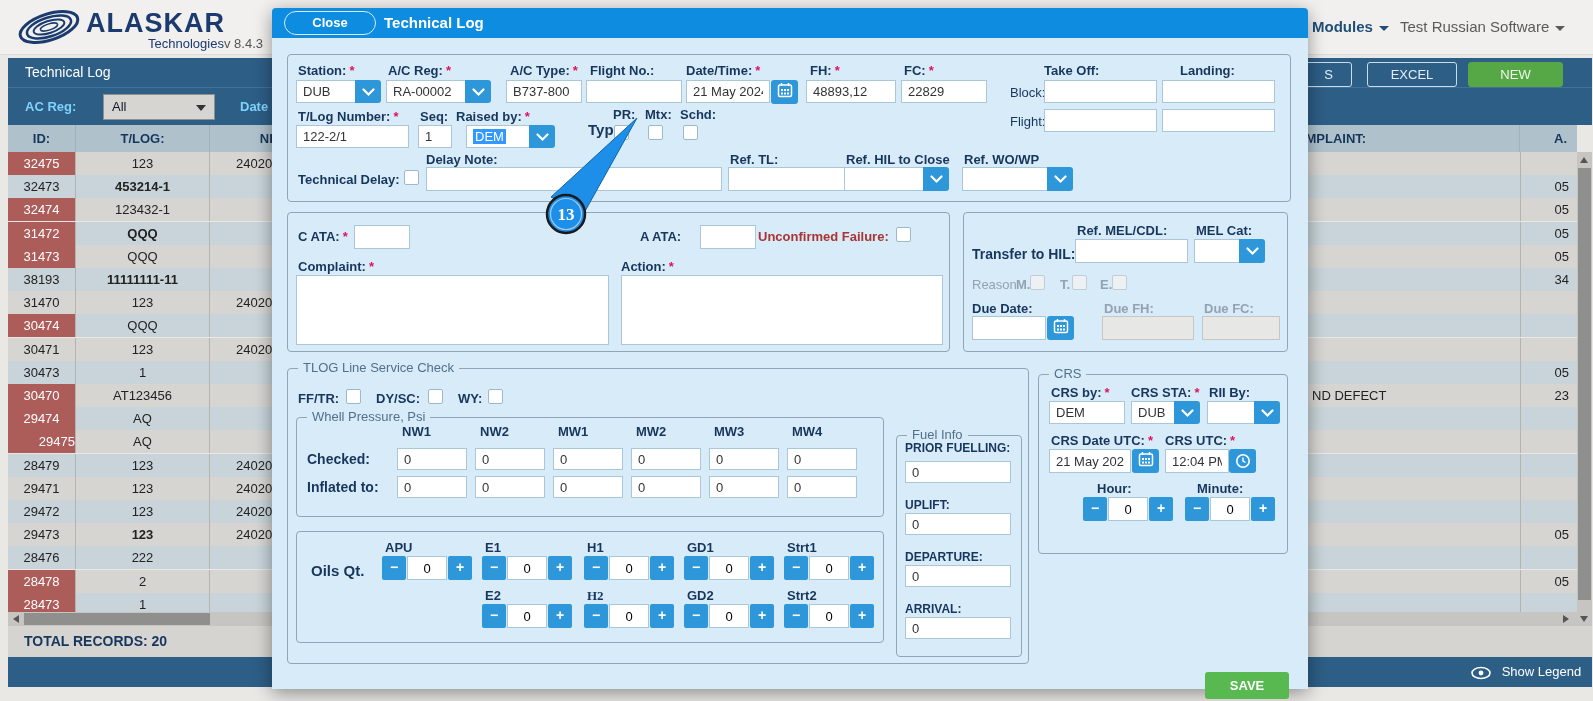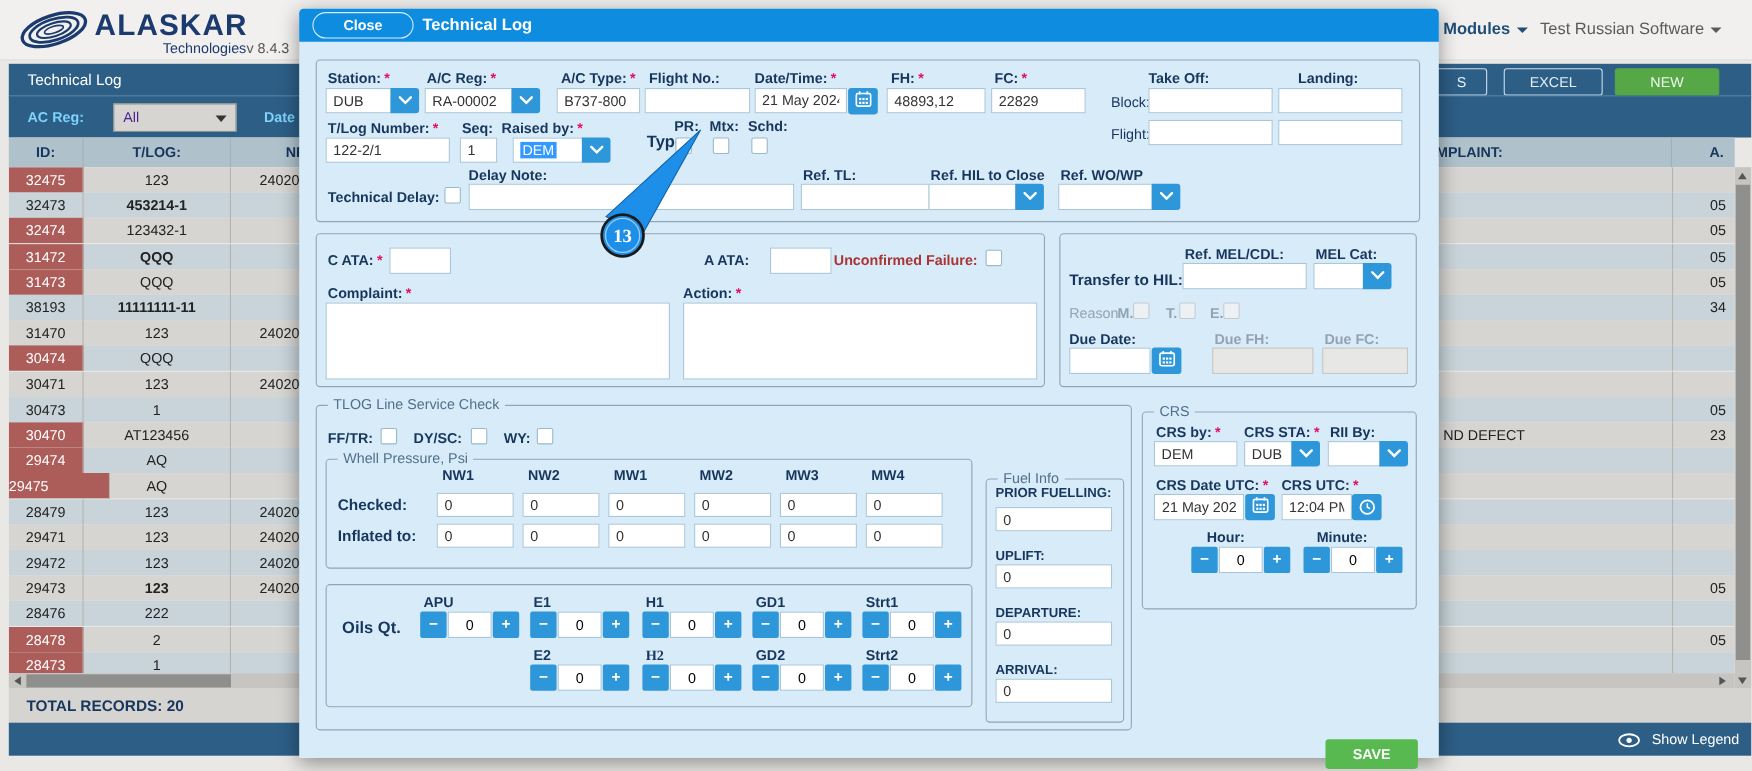--- a/index.html
+++ b/index.html
@@ -15,21 +15,21 @@
   .nav-modules{font:700 15px "Liberation Sans",sans-serif;color:#1f4e79;}
   .nav-user{font:15px "Liberation Sans",sans-serif;color:#5a5a5a;}
   .caret{display:inline-block;width:0;height:0;border-left:5px solid transparent;border-right:5px solid transparent;border-top:5px solid #5a5a5a;margin-left:6px;vertical-align:middle;}
   .caret.blue{border-top-color:#1f4e79;}
   
   #win-title{left:8px;top:58px;width:1584px;height:29px;background:#2d5e86;color:#fff;
              font:14px "Liberation Sans",sans-serif;line-height:29px;padding-left:17px;}
   #win-filter{left:8px;top:87px;width:1584px;height:38px;background:#2d5e86;border-top:1px solid #44719a;}
   .flt-lbl{font:700 13px "Liberation Sans",sans-serif;color:#7dd3fc;}
   #flt-select{left:95px;top:6px;width:112px;height:26px;background:#d6d5d2;border:1px solid #8f8f8c;
-              font:13px "Liberation Sans",sans-serif;color:#4c1d95;line-height:24px;padding:0 8px;}
+              font:13px "Liberation Sans",sans-serif;color:#0f172a;line-height:24px;padding:0 8px;}
   .dark-caret{position:absolute;right:8px;top:10px;width:0;height:0;border-left:5px solid transparent;border-right:5px solid transparent;border-top:6px solid #333;}
   .tb-btn{position:absolute;top:4px;height:25px;border:1px solid #c9dcec;border-radius:3px;background:#2d5e86;
           color:#e3eef8;font:13px "Liberation Sans",sans-serif;text-align:center;line-height:23px;}
   .tb-btn.green{background:#55a845;border:1px solid #55a845;color:#eef8ec;}
   
   #tbl-head{left:8px;top:125px;width:1569px;height:27px;background:#afc2cc;color:#17365d;
             font:700 13px "Liberation Sans",sans-serif;line-height:27px;}
   .hcell{position:absolute;top:0;height:27px;border-right:1px solid #9fb2bc;text-align:center;}
   #tbl-body{left:8px;top:152px;width:1569px;height:460px;overflow:hidden;}
   .trow{position:absolute;left:0;width:1569px;height:23px;font:13px "Liberation Sans",sans-serif;color:#222;}
@@ -205,21 +205,21 @@
           <div class="tcell " style="left: 1512px; width: 57px; text-align: right; padding-right: 8px; border-left: 1px solid rgb(179, 179, 176);">23</div>
         </div>
         <div class="trow" style="top: 255.2px; background: rgb(200, 212, 217);">
           <div class="tcell idflag" style="left: 0px; width: 68px; text-align: center; border-right: 1px solid rgb(179, 179, 176);">29474</div>
           <div class="tcell " style="left: 68px; width: 134px; text-align: center; border-right: 1px solid rgb(179, 179, 176);">AQ</div>
           <div class="tcell " style="left: 202px; width: 133px; text-align: left; padding-left: 26px;"></div>
           <div class="tcell " style="left: 1304px; width: 205px; text-align: left;"></div>
           <div class="tcell " style="left: 1512px; width: 57px; text-align: right; padding-right: 8px; border-left: 1px solid rgb(179, 179, 176);"></div>
         </div>
         <div class="trow" style="top: 278.4px; background: rgb(214, 213, 210);">
-          <div class="tcell idflag" style="left: 0px; width: 92px; text-align: left; border-right: 1px solid rgb(179, 179, 176);">29475</div>
+          <div class="tcell idflag" style="left: 0px; width: 68px; text-align: right; border-right: 1px solid rgb(179, 179, 176);">29475</div>
           <div class="tcell " style="left: 68px; width: 134px; text-align: center; border-right: 1px solid rgb(179, 179, 176);">AQ</div>
           <div class="tcell " style="left: 202px; width: 133px; text-align: left; padding-left: 26px;"></div>
           <div class="tcell " style="left: 1304px; width: 205px; text-align: left;"></div>
           <div class="tcell " style="left: 1512px; width: 57px; text-align: right; padding-right: 8px; border-left: 1px solid rgb(179, 179, 176);"></div>
         </div>
         <div class="trow" style="top: 301.6px; background: rgb(200, 212, 217);">
           <div class="tcell " style="left: 0px; width: 68px; text-align: center; border-right: 1px solid rgb(179, 179, 176);">28479</div>
           <div class="tcell " style="left: 68px; width: 134px; text-align: center; border-right: 1px solid rgb(179, 179, 176);">123</div>
           <div class="tcell " style="left: 202px; width: 133px; text-align: left; padding-left: 26px;">2402002</div>
           <div class="tcell " style="left: 1304px; width: 205px; text-align: left;"></div>

